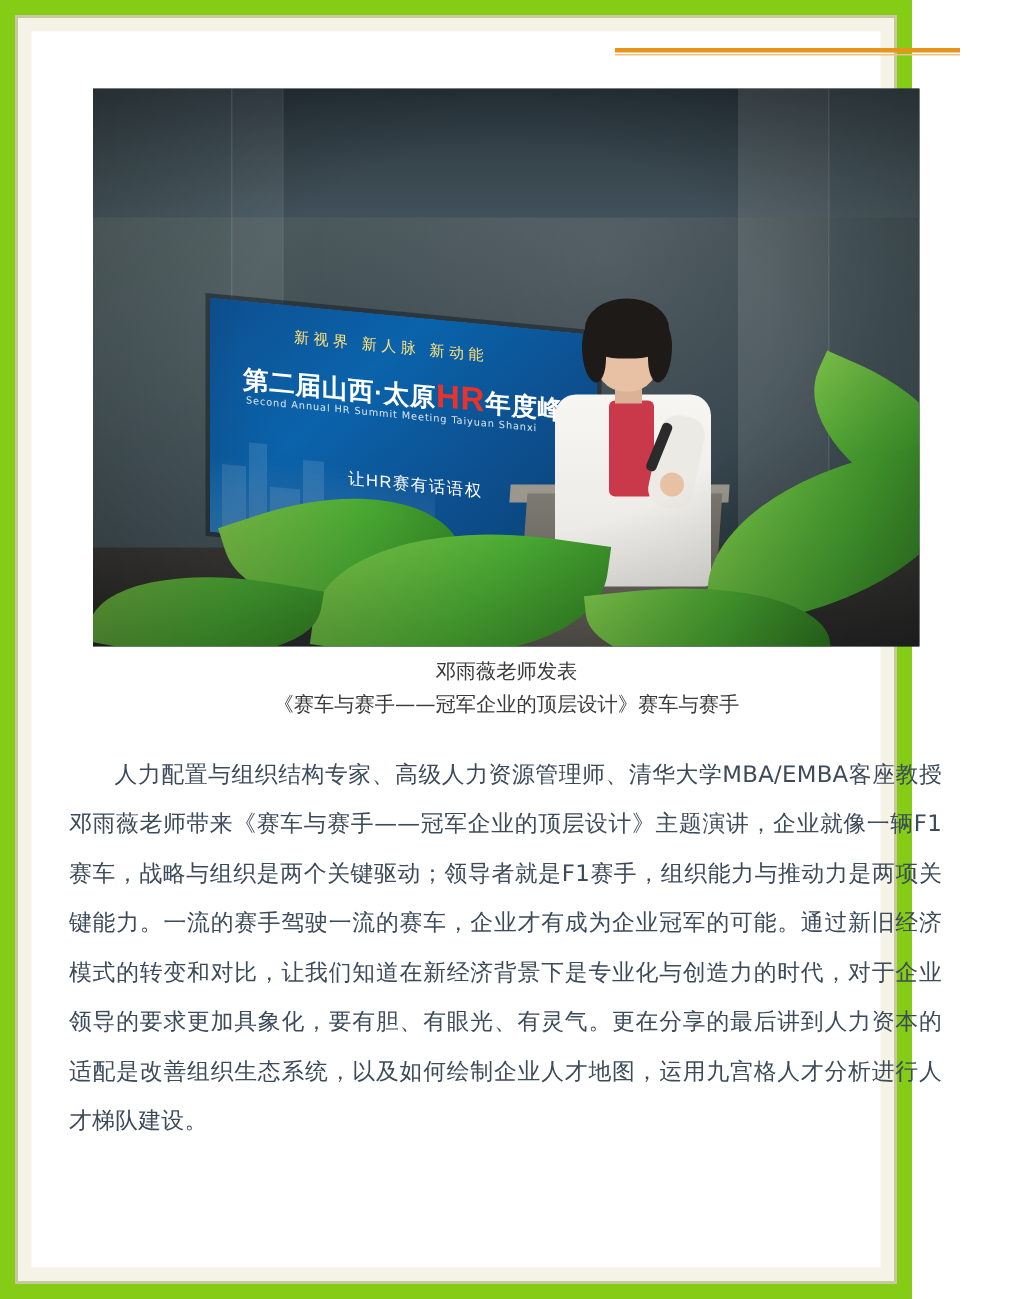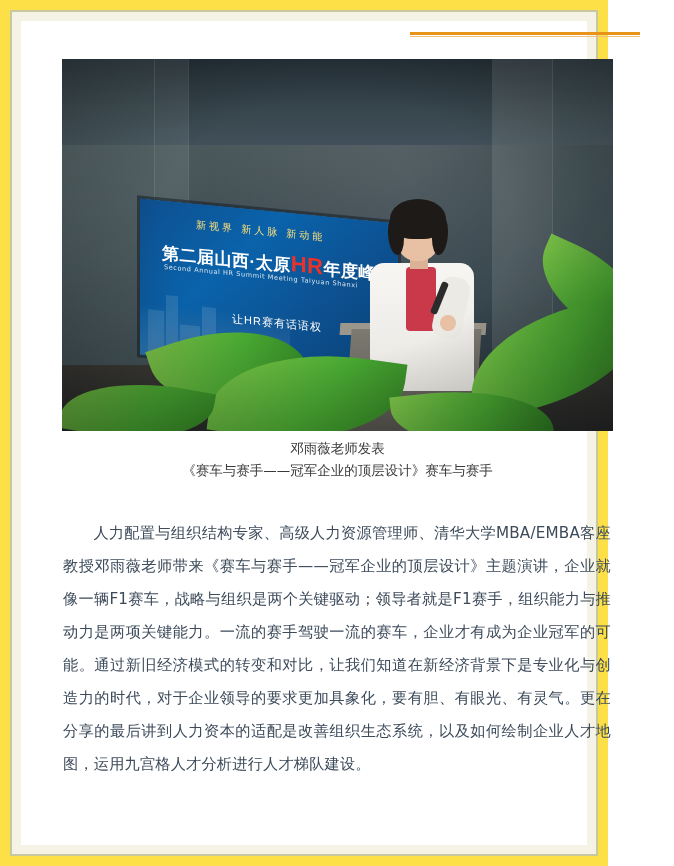--- a/index.html
+++ b/index.html
@@ -12,21 +12,21 @@
     background: #ffffff;
     font-family: "Liberation Sans", sans-serif;
     overflow: hidden;
   }
 
   .page {
     position: relative;
     width: 608px;
     height: 866px;
     box-sizing: border-box;
-    background: #fde047;
+    background: #84cc16;
   }
 
   
   .frame-outer {
     position: absolute;
     left: 10px;
     top: 10px;
     right: 10px;
     bottom: 10px;
     border: 2px solid #c8c8a0;
@@ -239,21 +239,21 @@
     top: 500px;
     width: 582px;
     color: #3c4a5a;
     font-size: 15.2px;
     line-height: 33px;
     text-align: justify;
     text-justify: inter-ideograph;
     font-family: "DejaVu Sans", sans-serif;
     letter-spacing: .2px;
   }
-  .body-text p { margin: 17px; text-indent: 2em; }
+  .body-text p { margin: 0; text-indent: 2em; }
 </style>
 </head>
 <body>
 
 <div class="page">
 
   <div class="frame-outer"></div>
   <div class="frame-inner"></div>
   <div class="accent-bar"></div>
   <div class="accent-bar-2"></div>

